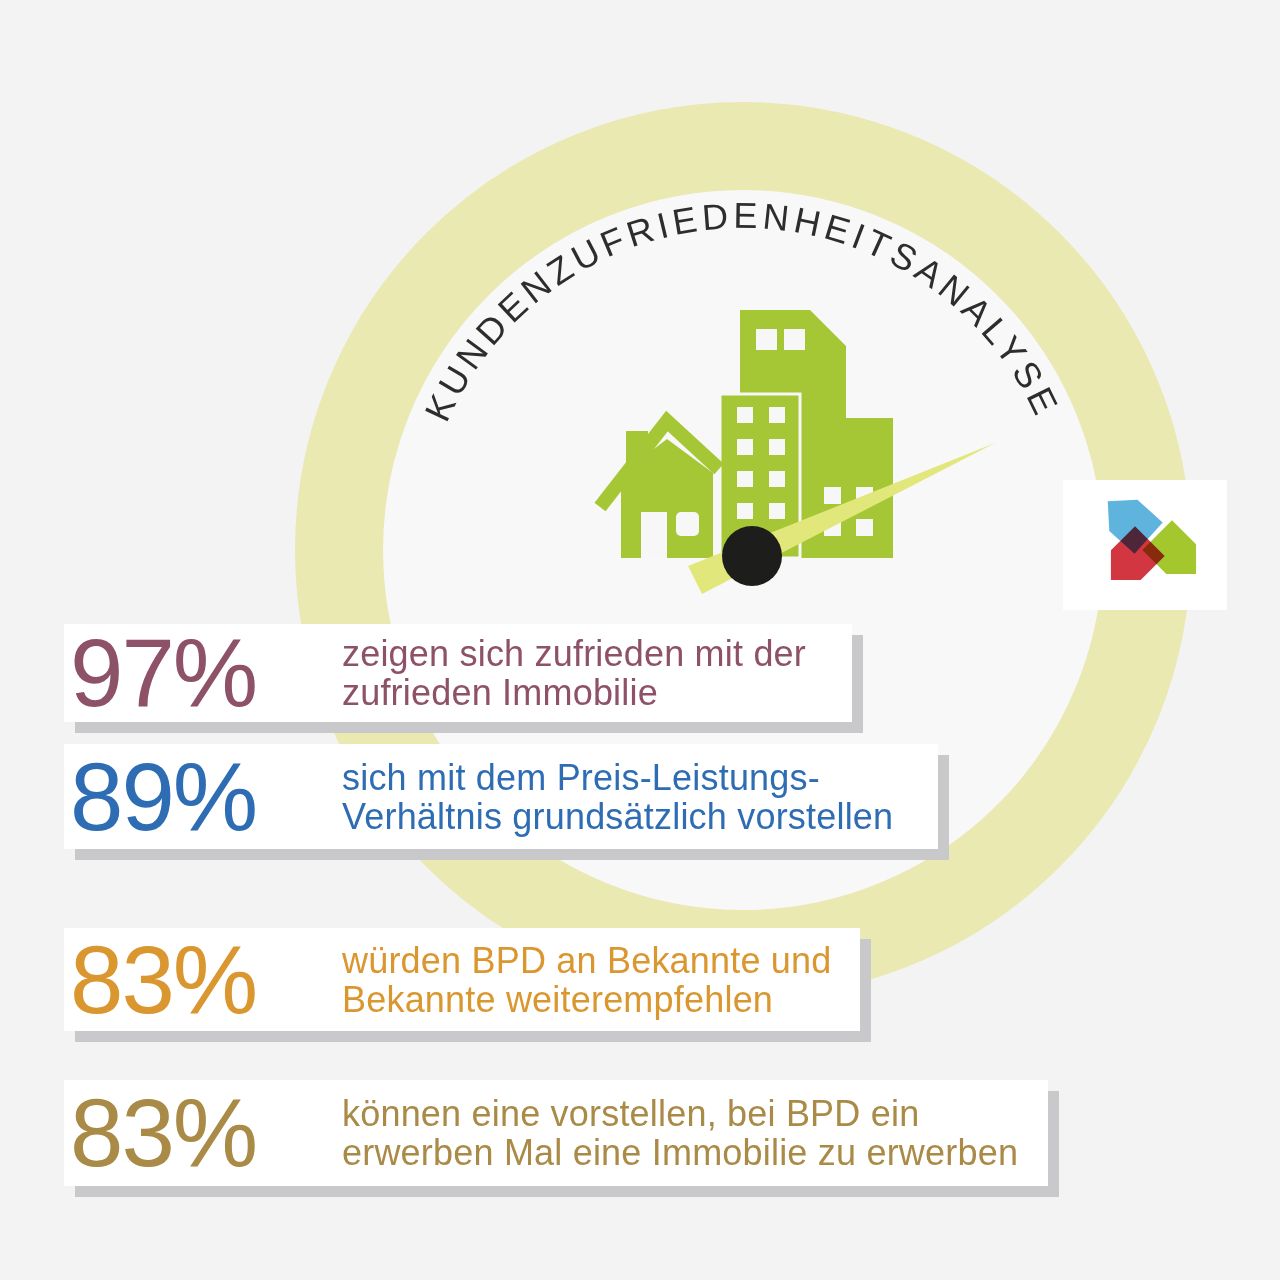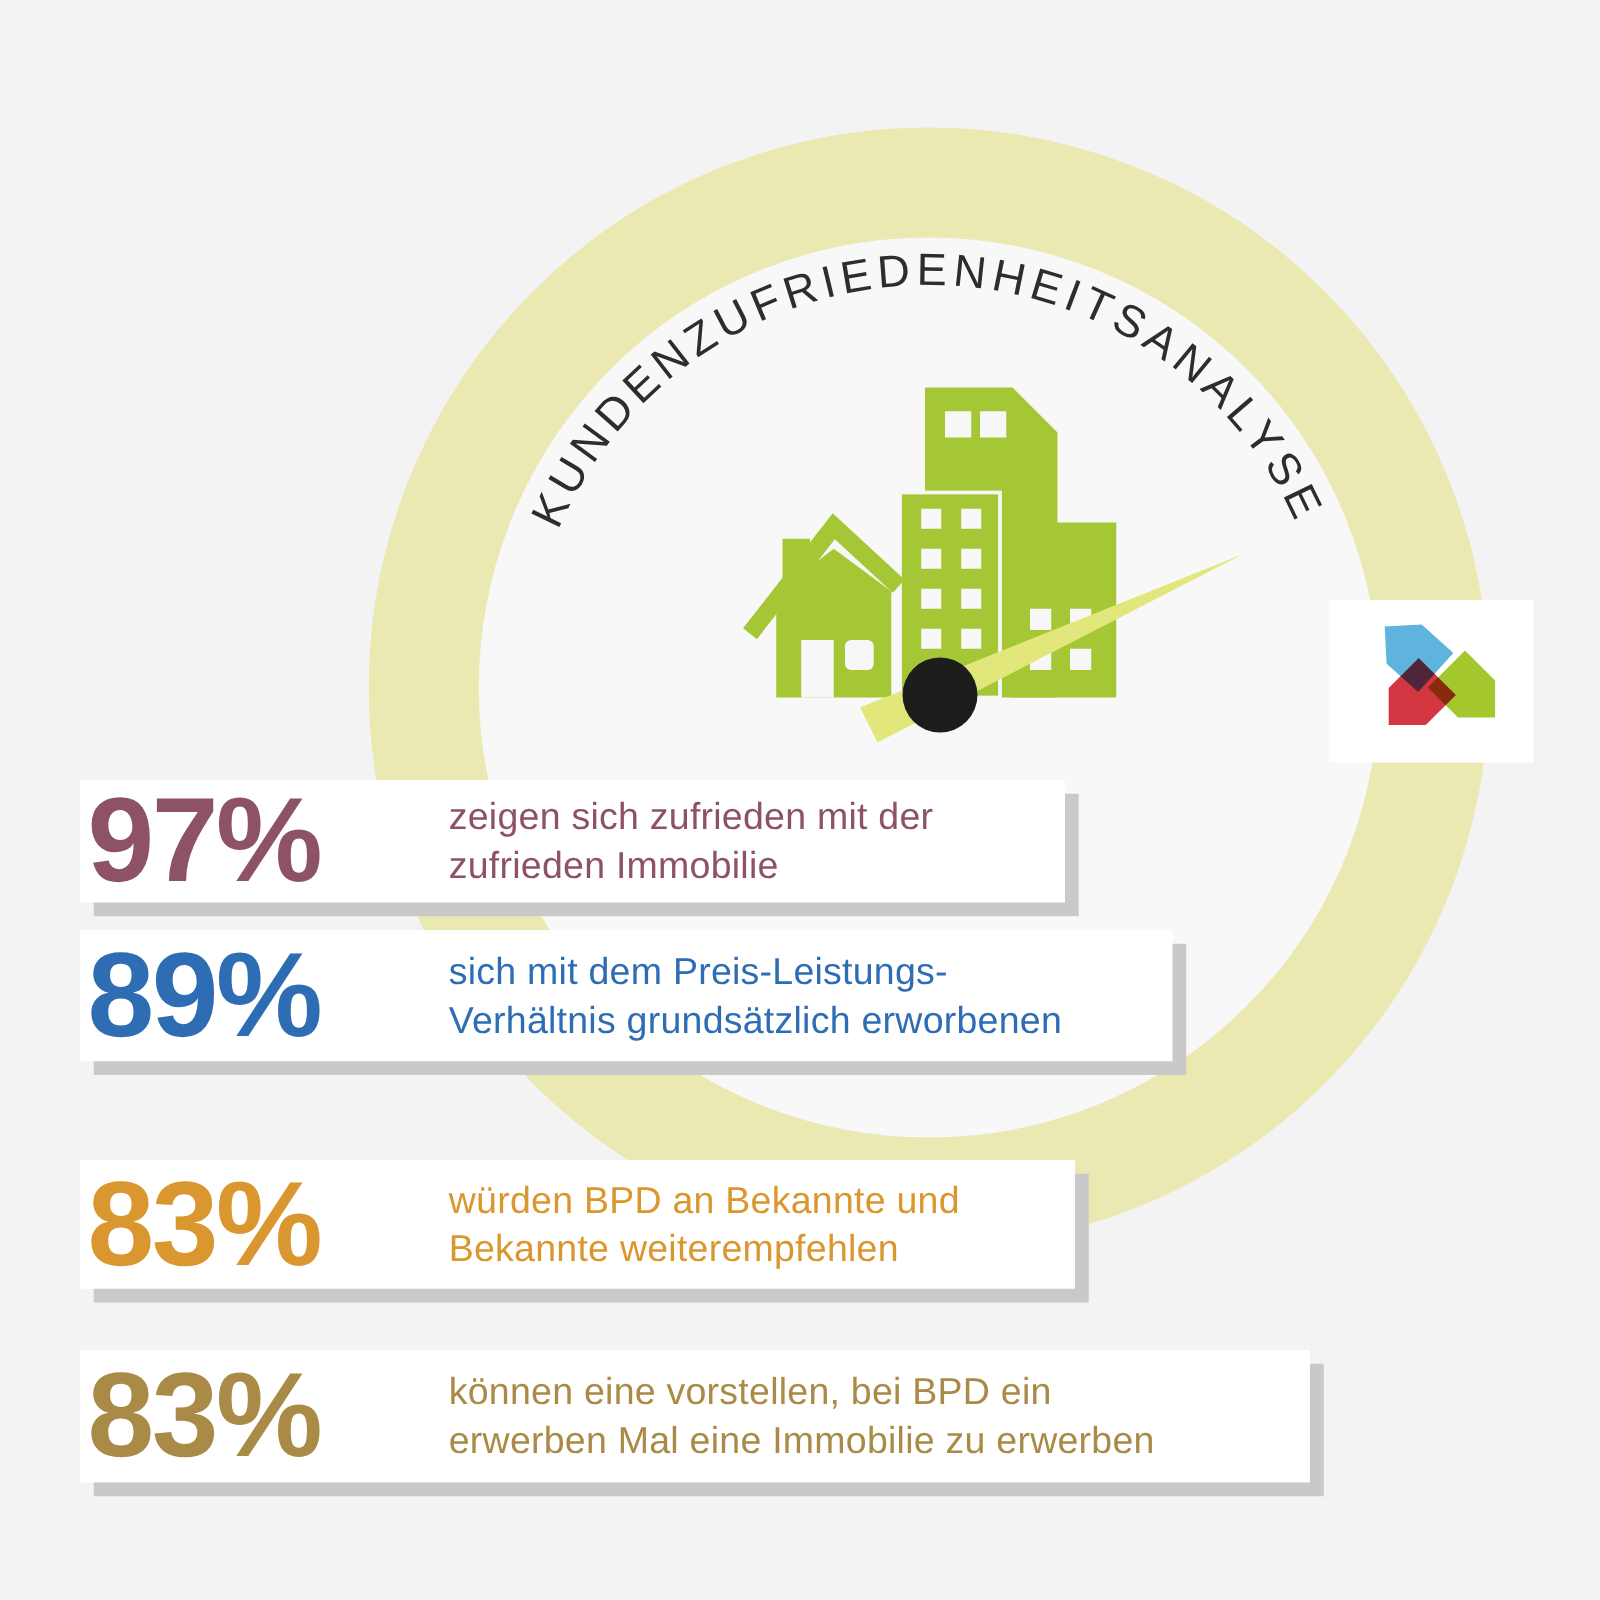--- a/index.html
+++ b/index.html
@@ -36,30 +36,29 @@
   }
   .stat-row.r0{top:624px;width:788px;height:98px;}
   .stat-row.r1{top:744px;width:874px;height:105px;}
   .stat-row.r2{top:928px;width:796px;height:103px;}
   .stat-row.r3{top:1080px;width:984px;height:106px;}
   .stat-value{
     width:272px;
     flex:0 0 272px;
     padding-left:6px;
     font-size:96px;
-    font-weight:700;
+    font-weight:400;
     letter-spacing:-2px;
     line-height:1;
     white-space:nowrap;
   }
   .stat-text{
-    font-size:30px;
+    font-size:36px;
     line-height:39px;
     letter-spacing:0.2px;
-    margin-left:17px;
   }
 </style>
 </head>
 <body>
 
 <div class="canvas" style="background: rgb(243, 243, 244);">
 
   <svg class="gauge-svg" width="1280" height="1280" viewBox="0 0 1280 1280">
 
     <circle cx="743" cy="550" r="360" fill="#F8F8F8"></circle>
@@ -126,21 +125,21 @@
     <div class="stat-text">
       <div>zeigen sich zufrieden mit der</div>
       <div>zufrieden Immobilie</div>
     </div>
   </div>
 
   <div class="stat-row r1" style="color: rgb(46, 109, 180);">
     <div class="stat-value">89%</div>
     <div class="stat-text">
       <div>sich mit dem Preis-Leistungs-</div>
-      <div>Verhältnis grundsätzlich erworbenen</div>
+      <div>Verhältnis grundsätzlich vorstellen</div>
     </div>
   </div>
 
   <div class="stat-row r2" style="color: rgb(218, 150, 47);">
     <div class="stat-value">83%</div>
     <div class="stat-text">
       <div>würden BPD an Bekannte und</div>
       <div>Bekannte weiterempfehlen</div>
     </div>
   </div>

